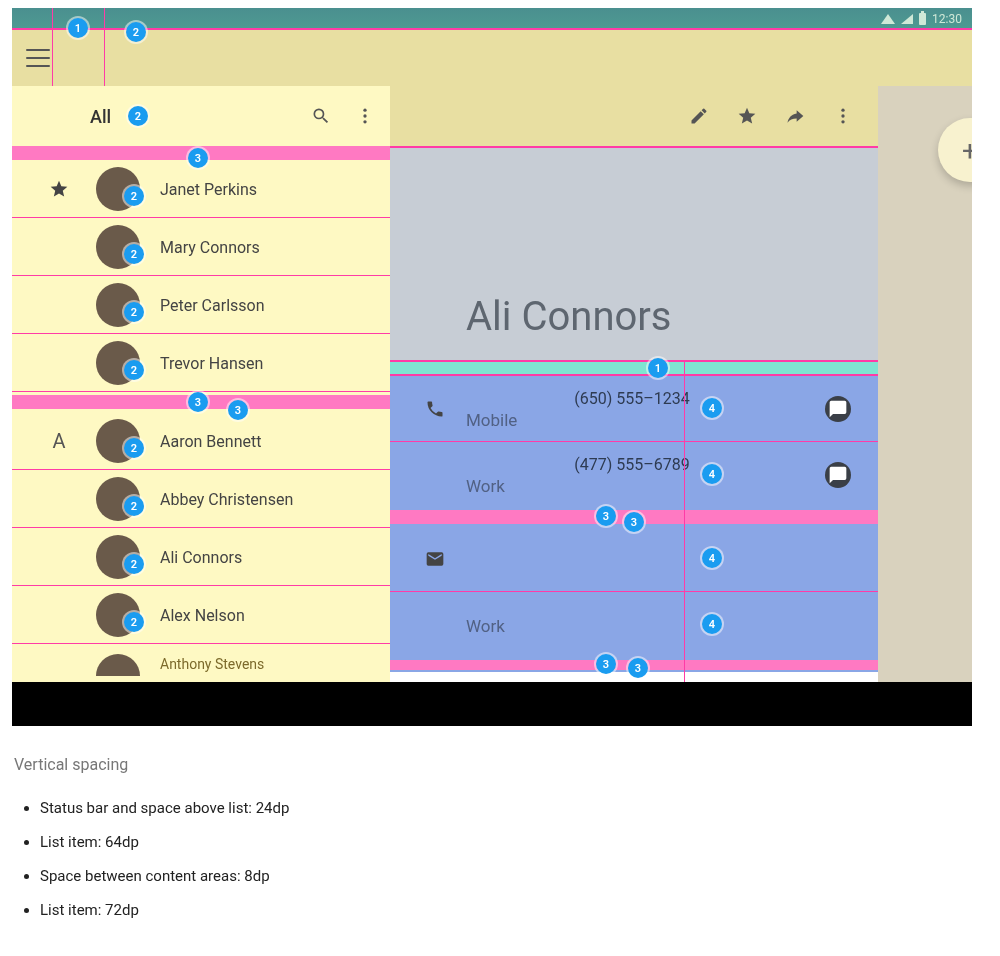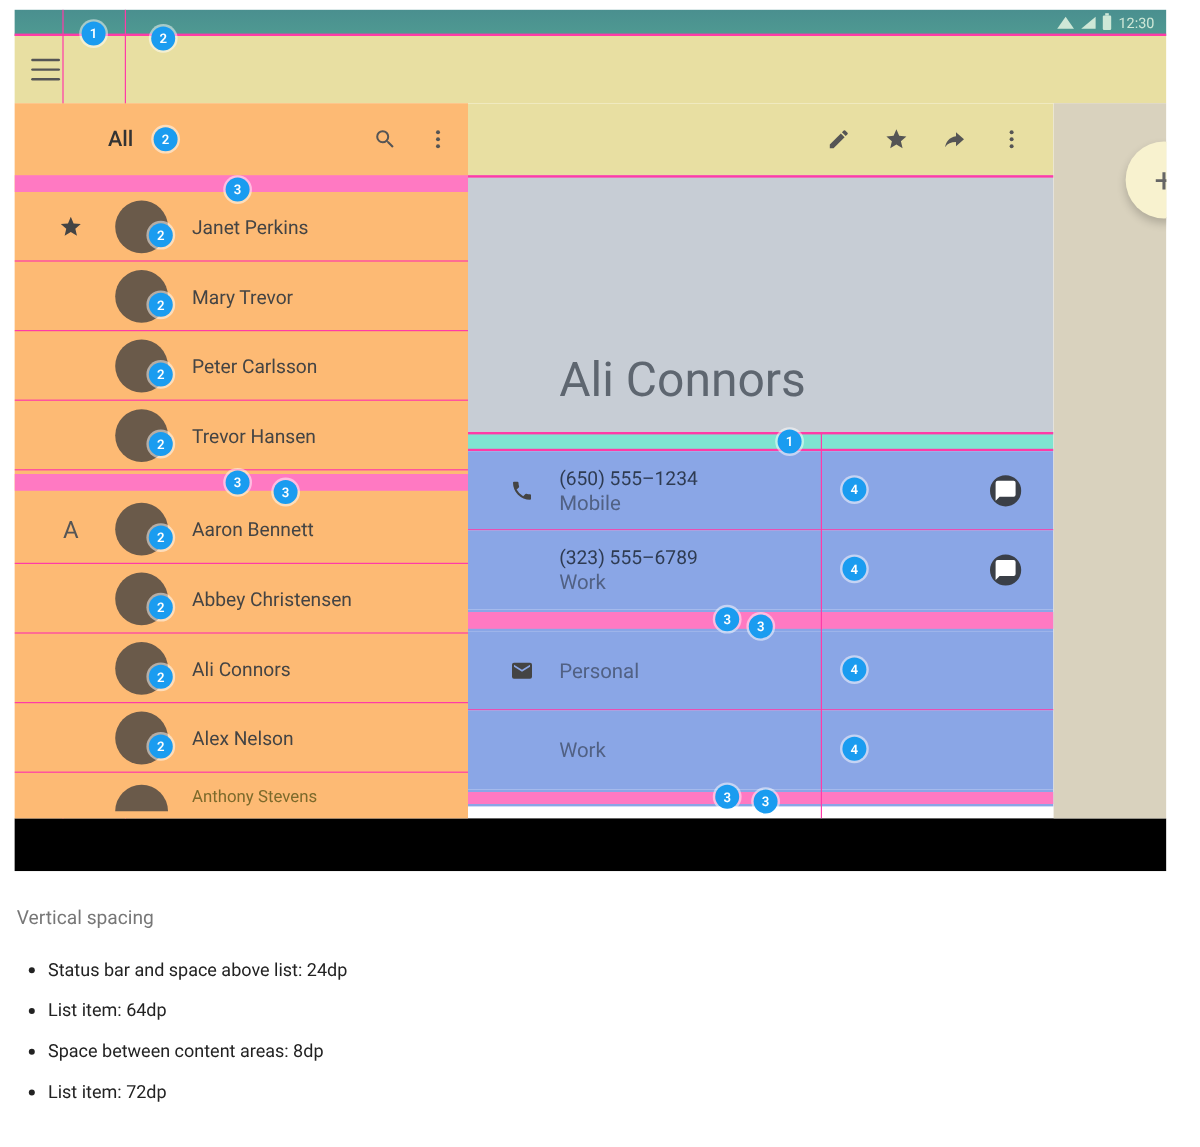--- a/index.html
+++ b/index.html
@@ -45,21 +45,21 @@
   .hamburger { width:24px;height:18px;display:flex;flex-direction:column;justify-content:space-between;}
   .hamburger span{height:2px;background:#555;border-radius:1px;}
   
   .content {
     display:flex;
     height:596px;
     position:relative;
   }
   .left-pane {
     width:378px;
-    background:#fdba74;
+    background:#fef9c3;
     position:relative;
     overflow:hidden;
   }
   .left-header {
     height:60px;
     display:flex;
     align-items:center;
     padding-left:78px;
     padding-right:14px;
     position:relative;
@@ -119,21 +119,21 @@
   .detail-row{
     height:66px;
     background:#8aa6e6;
     display:flex;
     align-items:center;
     padding-left:24px;
     position:relative;
   }
   .detail-row .lead-icon{width:42px;color:#444;display:flex;align-items:center;justify-content:center;}
   .detail-info{flex:1;padding-left:10px;}
-  .detail-primary{color:#2e3b52;font-size:16px;}
+  .detail-primary{color:#2e3b52;font-size:16px;text-align:center;}
   .detail-secondary{color:#516184;font-size:17px;margin-top:2px;}
   .detail-trail{width:80px;display:flex;align-items:center;justify-content:center;}
   .bubble{width:26px;height:26px;border-radius:50%;background:#3a3f47;color:#fff;display:flex;align-items:center;justify-content:center;font-size:12px;}
   .scroll-gutter{
     width:94px;
     background:#d9d2be;
   }
   .blackbar{height:44px;background:#000;}
   
   .badge{
@@ -218,21 +218,21 @@
           </span>
           <span class="avatar"></span>
           <div class="badge" style="left:112px;top:26px">2</div>
           <span class="row-name">Janet Perkins</span>
           <div class="thin-pink"></div>
         </div>
         <div class="contact-row">
           <span class="section-icon"></span>
           <span class="avatar"></span>
           <div class="badge" style="left:112px;top:26px">2</div>
-          <span class="row-name">Mary Trevor</span>
+          <span class="row-name">Mary Connors</span>
           <div class="thin-pink"></div>
         </div>
         <div class="contact-row">
           <span class="section-icon"></span>
           <span class="avatar"></span>
           <div class="badge" style="left:112px;top:26px">2</div>
           <span class="row-name">Peter Carlsson</span>
           <div class="thin-pink"></div>
         </div>
         <div class="contact-row">
@@ -342,21 +342,21 @@
                   <path d="M20 2H4a2 2 0 00-2 2v18l4-4h14a2 2 0 002-2V4a2 2 0 00-2-2z"></path>
                 </svg>
               </span>
             </div>
           <div class="thin-pink"></div>
         </div>
 
         <div class="detail-row">
           <span class="lead-icon"></span>
           <div class="detail-info">
-            <div class="detail-primary">(323) 555–6789</div>
+            <div class="detail-primary">(477) 555–6789</div>
             <div class="detail-secondary">Work</div>
           </div>
           <div class="badge" style="right:156px;top:22px">4</div>
           <div class="detail-trail">
               <span class="bubble">
                 <svg viewBox="0 0 24 24" width="14" height="14" fill="#fff">
                   <path d="M20 2H4a2 2 0 00-2 2v18l4-4h14a2 2 0 002-2V4a2 2 0 00-2-2z"></path>
                 </svg>
               </span>
             </div>
@@ -368,21 +368,20 @@
           <div class="badge" style="left:234px;top:4px">3</div>
         </div>
 
         <div class="detail-row">
           <span class="lead-icon">
               <svg viewBox="0 0 24 24">
                 <path d="M20 4H4a2 2 0 00-2 2v12a2 2 0 002 2h16a2 2 0 002-2V6a2 2 0 00-2-2zm0 4l-8 5-8-5V6l8 5 8-5v2z"></path>
               </svg>
             </span>
           <div class="detail-info">
-            <div class="detail-secondary">Personal</div>
           </div>
           <div class="badge" style="right:156px;top:22px">4</div>
           <div class="detail-trail"></div>
           <div class="thin-pink"></div>
         </div>
 
         <div class="detail-row">
           <span class="lead-icon"></span>
           <div class="detail-info">
             <div class="detail-secondary">Work</div>

